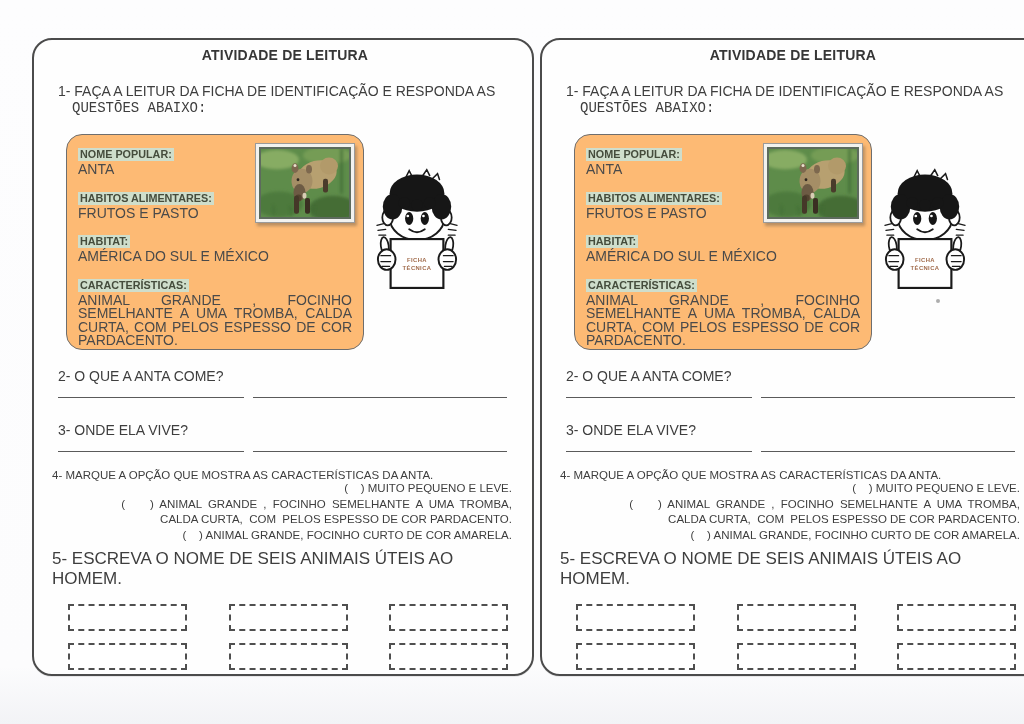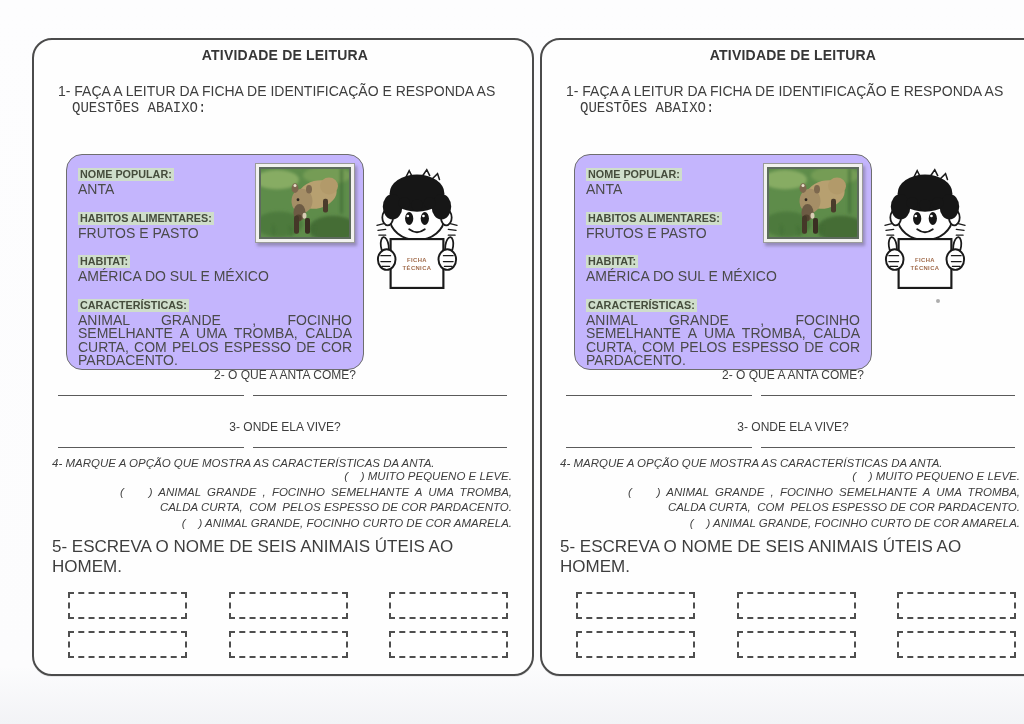--- a/index.html
+++ b/index.html
@@ -23,22 +23,21 @@
 
   .ws-title { text-align:center; font-weight:bold; font-size:14px; color:#363636; letter-spacing:.2px; }
 
   .q1 { margin-top:20px; font-size:14px; line-height:17px; color:#3e3e3e; }
   .q1 .l2 { padding-left:14px;font-family:Liberation Mono, monospace; }
 
   .ficha-area { position:relative; height:218px; margin-top:17px; }
   .ficha-box {
     position:absolute; left:8px; top:0; width:298px; height:216px;
     border:1.5px solid #6e6e6e; border-radius:16px; padding:9px 11px 6px 11px;
-    background:#c4b5fd;
-    margin-top:20px;
+    background:#fdba74;
   }
   .f-group { margin-bottom:11px; }
   .f-label {
     display:inline-block; background:#cfdecb; color:#454c3c;
     font-weight:bold; font-size:10.8px; line-height:13px; padding:0 2px;
   }
   .f-value { font-size:14px; line-height:13.5px; color:#4a4a4a; margin-top:1px; }
   .f-group.narrow { width:170px; }
   .f-group.wide .f-value { text-align:justify; }
 
@@ -47,28 +46,28 @@
     background:#f2f2ef; border:1px solid #9a9a9a; padding:3px;
     box-shadow:2px 3px 3px rgba(60,60,60,.35);
   }
   .photo-inner { width:100%; height:100%; border:2px solid #5d6b5d; overflow:hidden; }
   .photo-inner svg { display:block; width:100%; height:100%; }
 
   .monica { position:absolute; left:316px; top:33px; width:86px; height:150px; }
   .monica svg { display:block; width:100%; height:100%; overflow:visible; }
   .sign-text { font-family:"Liberation Sans", sans-serif; font-size:6px; font-weight:bold; fill:#a06a4a; letter-spacing:.4px; }
 
-  .q-line { margin-top:16px; font-size:12px; color:#3e3e3e;text-align:center; }
+  .q-line { margin-top:16px; font-size:14px; color:#3e3e3e; }
   .q3-line { margin-top:24px; }
   .ans-line { display:flex; gap:9px; margin-top:13px; }
   .ans-line span { display:block; border-top:1.2px solid #5a5a5a; height:0; }
   .ans-line .seg1 { width:41%; }
   .ans-line .seg2 { width:56%; }
 
-  .q4 { margin-top:9px; margin-left:-6px; font-size:11.5px;font-style:italic; }
+  .q4 { margin-top:17px; margin-left:-6px; font-size:11.5px; }
   .q4-heading { color:#3e3e3e; }
   .opt { white-space:pre-wrap; line-height:15.5px; padding-left:18px; color:#3e3e3e;text-align:right; }
   .opt-stretch { word-spacing:3px; }
   .opt-cont { padding-left:4px; margin-left:-17px; }
 
   .q5 { margin-top:6px; margin-left:-6px; font-size:17px; color:#3e3e3e; }
 
   .answer-grid { margin-top:15px; padding:0 4px 0 10px; }
   .box-row { display:flex; justify-content:space-between; margin-bottom:12px; }
   .a-box { width:119px; height:27px; border:2px dashed #4f4f4f; background:#fff; }

